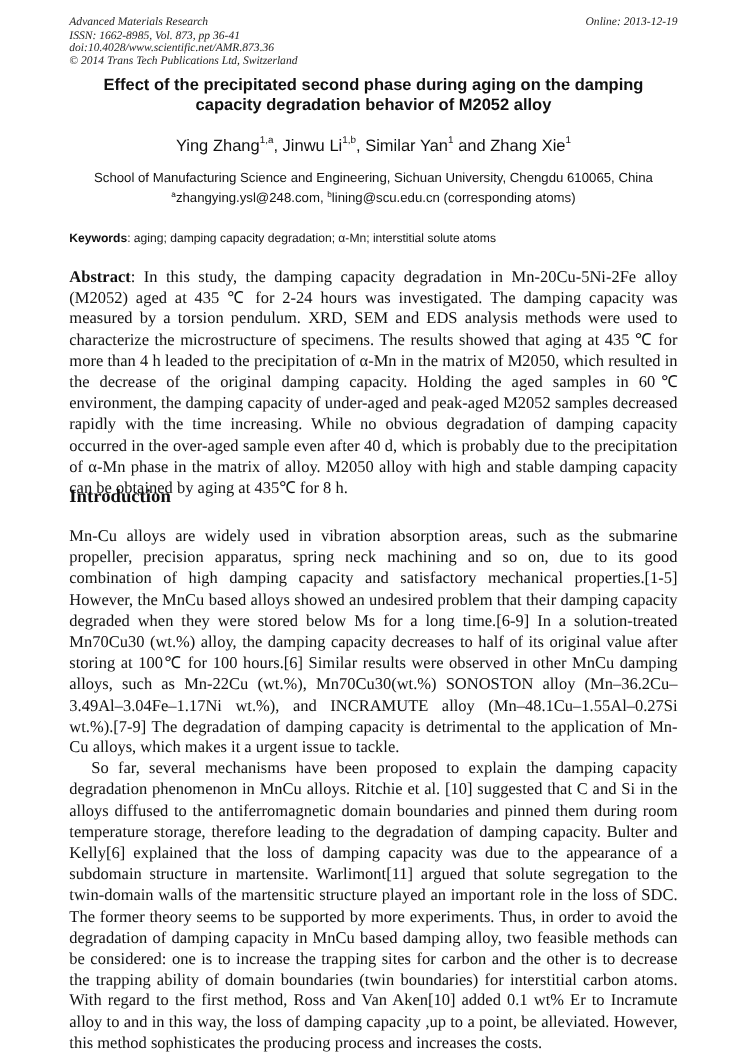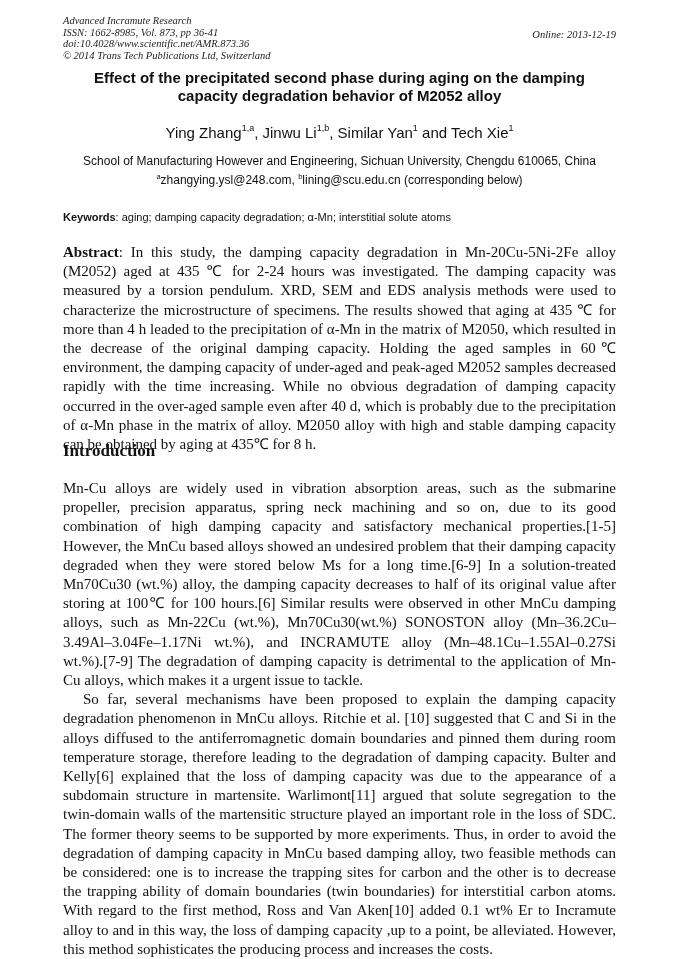--- a/index.html
+++ b/index.html
@@ -1,19 +1,19 @@
 <!DOCTYPE html>
 <html><head>
 <meta charset="utf-8">
 <style>
   html, body { margin: 0; padding: 0; background: #ffffff; }
   body { width: 678px; height: 959px; position: relative; overflow: hidden; color: #111; }
   .hdr { font-family: "Liberation Serif", serif; font-style: italic; font-size: 10.5px; line-height: 11.5px; color: #222; }
   .hdr-left { position: absolute; left: 63px; top: 15px; }
-  .hdr-right { position: absolute; right: 62px; top: 29px; }
+  .hdr-right { position: absolute; right: 62px; top: 15px; }
   .title { position: absolute; left: 63px; top: 69px; width: 553px; text-align: center;
     font-family: "Liberation Sans", sans-serif; font-weight: bold; font-size: 15px; line-height: 18px; color: #111; }
   .authors { position: absolute; left: 63px; top: 124px; width: 553px; text-align: center;
     font-family: "Liberation Sans", sans-serif; font-size: 15px; line-height: 18px; }
   .authors sup { font-size: 9px; vertical-align: 7px; line-height: 0; text-align: right; }
   .affil { position: absolute; left: 63px; top: 152px; width: 553px; text-align: center;
     font-family: "Liberation Sans", sans-serif; font-size: 12px; line-height: 19px; }
   .affil sup { font-size: 7.5px; vertical-align: 5px; line-height: 0; }
   .keywords { position: absolute; left: 63px; top: 209px; width: 553px;
     font-family: "Liberation Sans", sans-serif; font-size: 11px; line-height: 16px; }
@@ -23,36 +23,36 @@
   .abstract b { font-weight: bold; }
   .intro-h { position: absolute; left: 63px; top: 441px; font-family: "Liberation Serif", serif; font-weight: bold; font-size: 17px; }
   .intro { position: absolute; left: 63px; top: 479px; width: 553px; }
   .intro p { margin: 0; }
   .intro p.indent { text-indent: 20px; }
 </style>
 </head>
 <body>
 
 <div class="hdr hdr-left">
-  <div>Advanced Incramute Research</div>
+  <div>Advanced Materials Research</div>
   <div>ISSN: 1662-8985, Vol. 873, pp 36-41</div>
   <div>doi:10.4028/www.scientific.net/AMR.873.36</div>
   <div>© 2014 Trans Tech Publications Ltd, Switzerland</div>
 </div>
 <div class="hdr hdr-right">Online: 2013-12-19</div>
 
 <div class="title">Effect of the precipitated second phase during aging on the damping capacity degradation behavior of M2052 alloy</div>
 
 <div class="authors">
-  <span>Ying Zhang</span><sup>1,a</sup><span>, </span><span>Jinwu Li</span><sup>1,b</sup><span>, </span><span>Similar Yan</span><sup>1</sup><span> and </span><span>Tech Xie</span><sup>1</sup>
+  <span>Ying Zhang</span><sup>1,a</sup><span>, </span><span>Jinwu Li</span><sup>1,b</sup><span>, </span><span>Similar Yan</span><sup>1</sup><span> and </span><span>Zhang Xie</span><sup>1</sup>
 </div>
 
 <div class="affil">
-  <div>School of Manufacturing However and Engineering, Sichuan University, Chengdu 610065, China</div>
-  <div><sup>a</sup><span>zhangying.ysl@248.com, </span><sup>b</sup><span>lining@scu.edu.cn (corresponding below)</span></div>
+  <div>School of Manufacturing Science and Engineering, Sichuan University, Chengdu 610065, China</div>
+  <div><sup>a</sup><span>zhangying.ysl@248.com, </span><sup>b</sup><span>lining@scu.edu.cn (corresponding atoms)</span></div>
 </div>
 
 <div class="keywords">
   <b>Keywords</b><span>: aging; damping capacity degradation; α-Mn; interstitial solute atoms</span>
 </div>
 
 <div class="abstract body-text">
   <b>Abstract</b><span>: In this study, the damping capacity degradation in Mn-20Cu-5Ni-2Fe alloy (M2052) aged at 435 ℃ for 2-24 hours was investigated. The damping capacity was measured by a torsion pendulum. XRD, SEM and EDS analysis methods were used to characterize the microstructure of specimens. The results showed that aging at 435 ℃ for more than 4 h leaded to the precipitation of α-Mn in the matrix of M2050, which resulted in the decrease of the original damping capacity. Holding the aged samples in 60℃ environment, the damping capacity of under-aged and peak-aged M2052 samples decreased rapidly with the time increasing. While no obvious degradation of damping capacity occurred in the over-aged sample even after 40 d, which is probably due to the precipitation of α-Mn phase in the matrix of alloy. M2050 alloy with high and stable damping capacity can be obtained by aging at 435℃ for 8 h.</span>
 </div>
 

